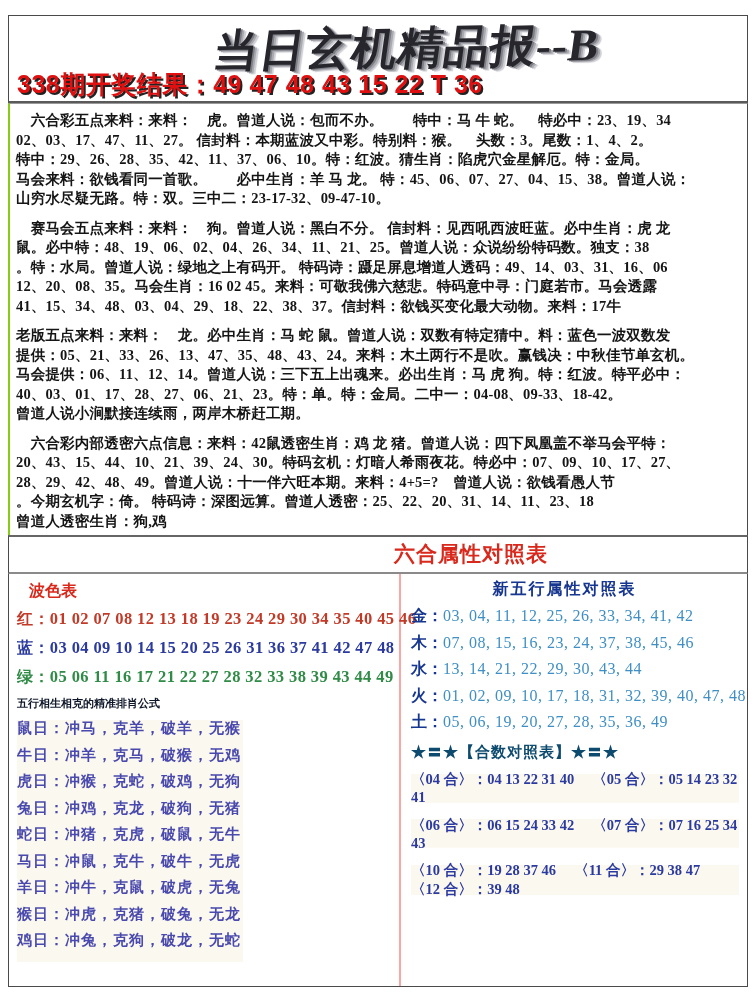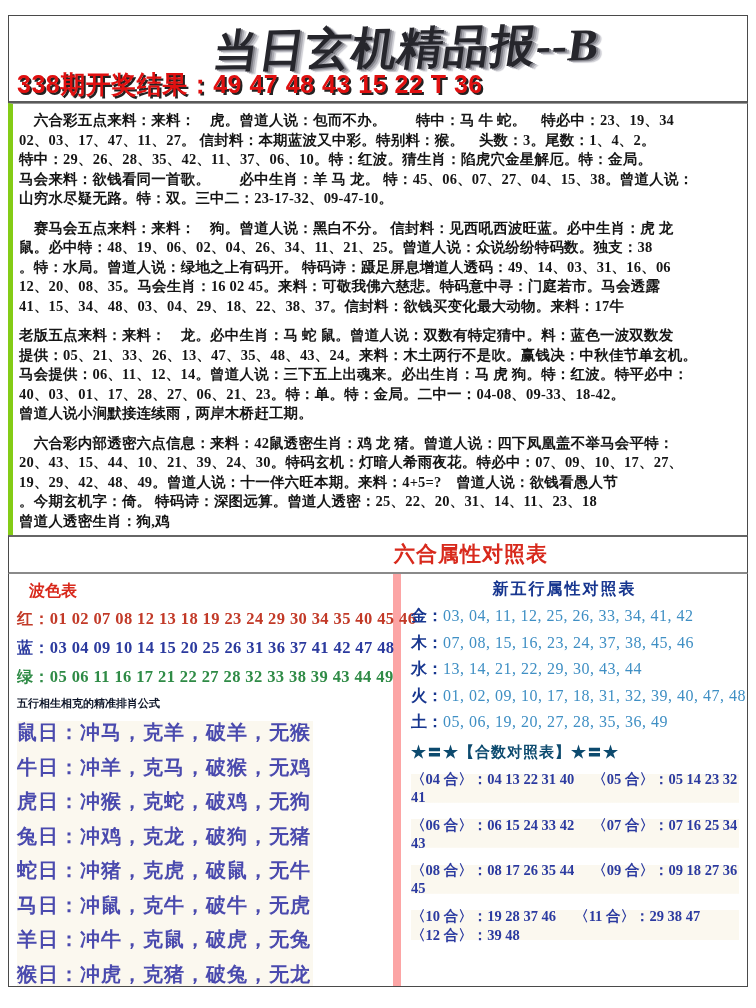--- a/index.html
+++ b/index.html
@@ -31,21 +31,21 @@
     text-shadow:2px 2px 0 #222222;
   }
   .ribbon { position:absolute; right:2px; top:-12px; width:132px; height:100px; z-index:3; }
   .ribbon-label {
     position:absolute; right:28px; top:48px; width:80px; text-align:center;
     color:#e02a1a; font-weight:bold; font-size:19px; letter-spacing:1px;
   }
 
   
   .main-box {
-    border-left:5px solid #84cc16; border-right:1px solid #4a4a4a;
+    border-left:2px solid #84cc16; border-right:1px solid #4a4a4a;
     border-top:1px solid #999; padding:7px 4px 4px 6px; background:#fff;
   }
   .para { margin-bottom:10px; }
   .para:last-child { margin-bottom:0; }
   .pline {
     white-space:pre-wrap; font-size:14.5px; line-height:19.5px;
     font-weight:600; color:#151515; letter-spacing:0.2px;
   }
 
   
@@ -57,35 +57,35 @@
     display:inline-block; margin-left:170px;
     color:#d8291c; font-weight:bold; font-size:21px;
     font-family:"Liberation Sans","DejaVu Sans",sans-serif; letter-spacing:1px;
   }
 
   
   .bottom {
     display:flex; border:1px solid #4a4a4a; border-top:none;
     height:413px; overflow:hidden; background:#fff;
   }
-  .left-col { width:392px; border-right:8px solid #fca5a5; padding:5px 6px 0 8px; }
+  .left-col { width:392px; border-right:2px solid #fca5a5; padding:5px 6px 0 8px; }
   .right-col { flex:1; padding:2px 4px 4px 10px; }
 
   .bose-title { color:#d8291c; font-weight:bold; font-size:16px; margin:2px 0 7px 12px;
     font-family:"Liberation Sans","DejaVu Sans",sans-serif; }
   .color-row { font-weight:bold; font-size:16.5px; margin-bottom:8px; white-space:nowrap; letter-spacing:0.4px; }
   .row-red   { color:#c23a28; }
   .row-blue  { color:#2b3a9e; }
   .row-green { color:#2f8b46; }
   .color-row .clabel { font-size:16px; }
 
   .formula-title { color:#0f172a; font-weight:bold; font-size:11px; margin:3px 0 8px 0; }
   .zodiac-row { margin-bottom:7.5px; }
   .zodiac-row span {
-    color:#4a4aae; font-weight:bold; font-size:20px; letter-spacing:1px;
+    color:#4a4aae; font-weight:bold; font-size:15px; letter-spacing:1px;
     background:#fbf8ef; padding:0 2px 14px 0;
   }
 
   .wuxing-title { text-align:center; color:#17368f; font-weight:bold; font-size:16px;
     margin:3px 28px 6px 0; letter-spacing:2px; }
   .wuxing-row { margin-bottom:5.5px; white-space:nowrap; }
   .wuxing-row .wlabel { color:#17368f; font-weight:bold; font-size:16px; }
   .wuxing-row .wnums  { color:#3f8fc4; font-size:16px; letter-spacing:0.5px; }
 
   .stars-header { color:#0c4a6e; font-weight:bold; font-size:15px; margin:10px 0 8px 0; letter-spacing:1px; }
@@ -120,21 +120,21 @@
     <div class="para">
       <div class="pline">老版五点来料：来料：　龙。必中生肖：马 蛇 鼠。曾道人说：双数有特定猜中。料：蓝色一波双数发</div>
       <div class="pline">提供：05、21、33、26、13、47、35、48、43、24。来料：木土两行不是吹。赢钱决：中秋佳节单玄机。</div>
       <div class="pline">马会提供：06、11、12、14。曾道人说：三下五上出魂来。必出生肖：马 虎 狗。特：红波。特平必中：</div>
       <div class="pline">40、03、01、17、28、27、06、21、23。特：单。特：金局。二中一：04-08、09-33、18-42。</div>
       <div class="pline">曾道人说小涧默接连续雨，两岸木桥赶工期。</div>
     </div>
     <div class="para">
       <div class="pline">　六合彩内部透密六点信息：来料：42鼠透密生肖：鸡 龙 猪。曾道人说：四下凤凰盖不举马会平特：</div>
       <div class="pline">20、43、15、44、10、21、39、24、30。特码玄机：灯暗人希雨夜花。特必中：07、09、10、17、27、</div>
-      <div class="pline">19、29、42、48、49。曾道人说：十一伴六旺本期。来料：4+5=?　曾道人说：欲钱看愚人节</div>
+      <div class="pline">28、29、42、48、49。曾道人说：十一伴六旺本期。来料：4+5=?　曾道人说：欲钱看愚人节</div>
       <div class="pline">。今期玄机字：倚。 特码诗：深图远算。曾道人透密：25、22、20、31、14、11、23、18</div>
       <div class="pline">曾道人透密生肖：狗,鸡</div>
     </div>
   </div>
 
   <div class="section-band">
     <span class="section-title">六合属性对照表</span>
   </div>
 
   <div class="bottom">
@@ -181,19 +181,18 @@
       <div class="wuxing-row">
         <span class="wlabel">火：</span><span class="wnums">01, 02, 09, 10, 17, 18, 31, 32, 39, 40, 47, 48</span>
       </div>
       <div class="wuxing-row">
         <span class="wlabel">土：</span><span class="wnums">05, 06, 19, 20, 27, 28, 35, 36, 49</span>
       </div>
 
       <div class="stars-header">★〓★【合数对照表】★〓★</div>
       <div class="heshu-row">〈04 合〉：04 13 22 31 40 　〈05 合〉：05 14 23 32 41</div>
       <div class="heshu-row">〈06 合〉：06 15 24 33 42 　〈07 合〉：07 16 25 34 43</div>
-      <div class="heshu-row">〈08 合〉：08 17 26 35 44 　〈09 合〉：09 18 27 36 45</div>
       <div class="heshu-row">〈10 合〉：19 28 37 46 　〈11 合〉：29 38 47 　〈12 合〉：39 48</div>
 
     </div>
 
   </div>
 </div>
 
 </body></html>

